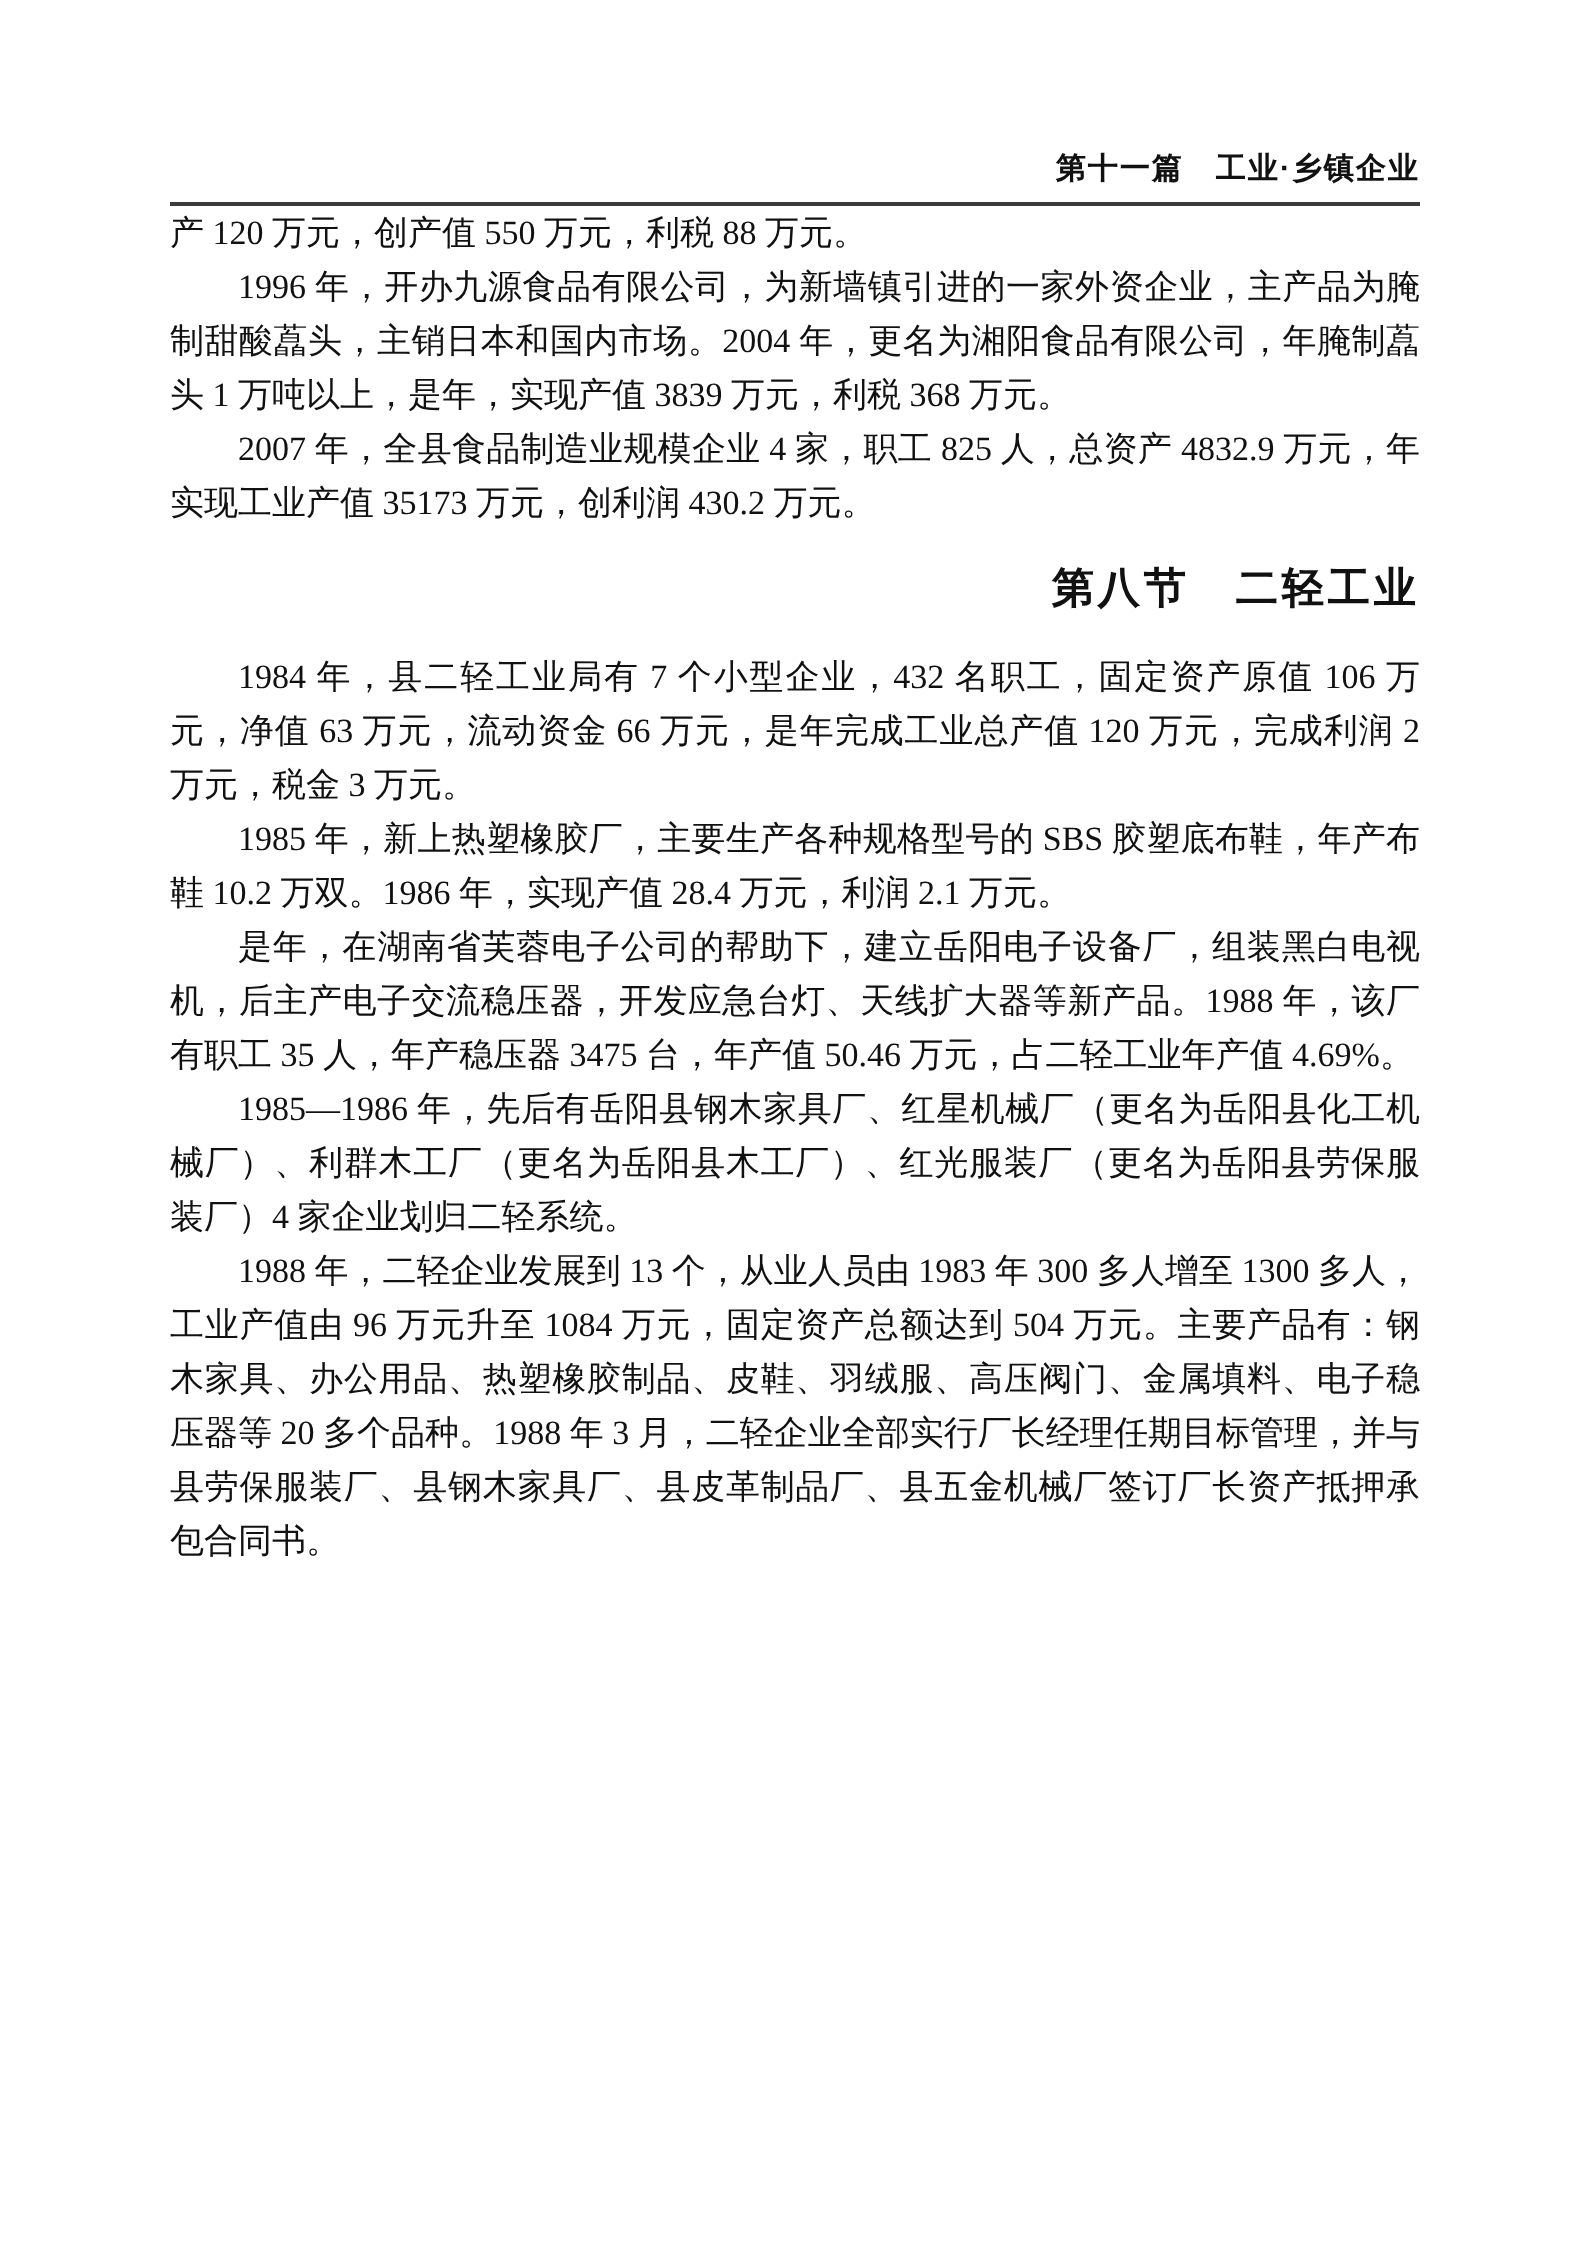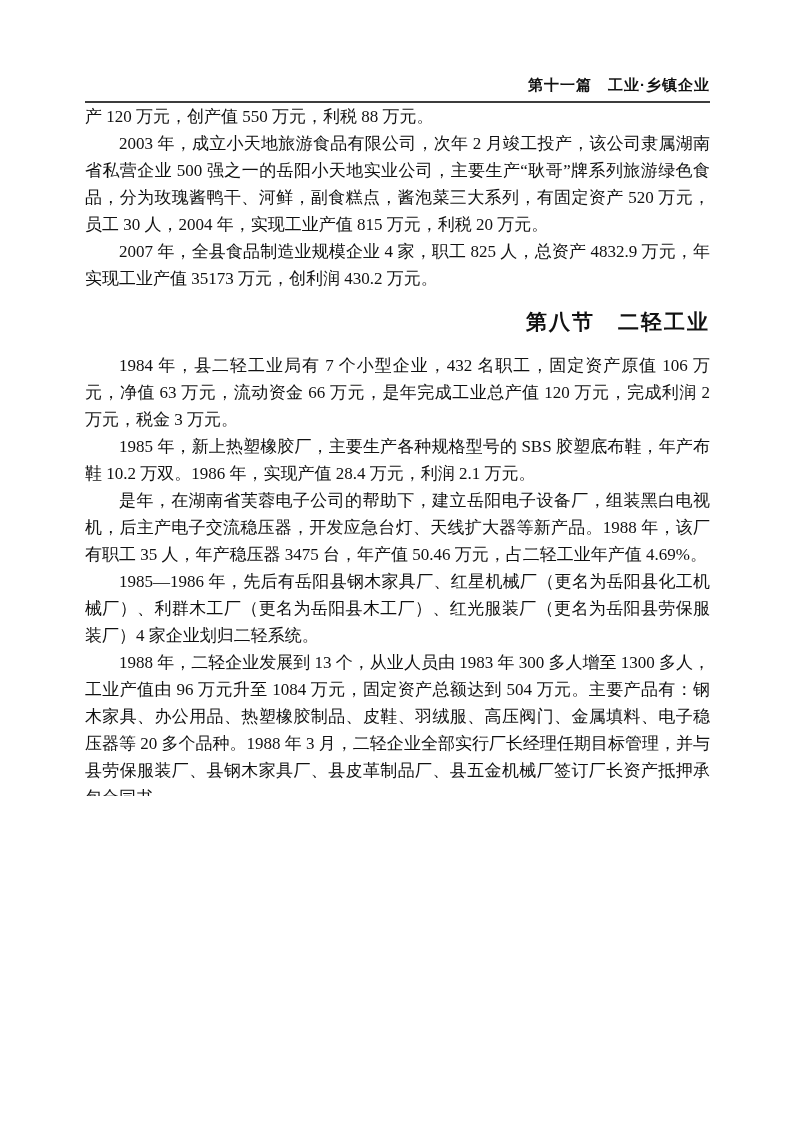--- a/index.html
+++ b/index.html
@@ -65,23 +65,23 @@
 <body>
 
 <div class="page">
 
   <header class="running-header">第十一篇　工业·乡镇企业</header>
 
   <main class="body-text">
 
     <p class="continuation">产 120 万元，创产值 550 万元，利税 88 万元。</p>
 
+    <p>1996 年，开办九源食品有限公司，为新墙镇引进的一家外资企业，主产品为腌制甜酸藠头，主销日本和国内市场。2004 年，更名为湘阳食品有限公司，年腌制藠头 1 万吨以上，是年，实现产值 3839 万元，利税 368 万元。</p>
 
 
-    <p>2003 年，成立小天地旅游食品有限公司，次年 2 月竣工投产，该公司隶属湖南省私营企业 500 强之一的岳阳小天地实业公司，主要生产“耿哥”牌系列旅游绿色食品，分为玫瑰酱鸭干、河鲜，副食糕点，酱泡菜三大系列，有固定资产 520 万元，员工 30 人，2004 年，实现工业产值 815 万元，利税 20 万元。</p>
 
     <p>2007 年，全县食品制造业规模企业 4 家，职工 825 人，总资产 4832.9 万元，年实现工业产值 35173 万元，创利润 430.2 万元。</p>
 
     <h2 class="section-heading">第八节　二轻工业</h2>
 
     <p>1984 年，县二轻工业局有 7 个小型企业，432 名职工，固定资产原值 106 万元，净值 63 万元，流动资金 66 万元，是年完成工业总产值 120 万元，完成利润 2 万元，税金 3 万元。</p>
 
     <p>1985 年，新上热塑橡胶厂，主要生产各种规格型号的 SBS 胶塑底布鞋，年产布鞋 10.2 万双。1986 年，实现产值 28.4 万元，利润 2.1 万元。</p>
 
     <p>是年，在湖南省芙蓉电子公司的帮助下，建立岳阳电子设备厂，组装黑白电视机，后主产电子交流稳压器，开发应急台灯、天线扩大器等新产品。1988 年，该厂有职工 35 人，年产稳压器 3475 台，年产值 50.46 万元，占二轻工业年产值 4.69%。</p>

